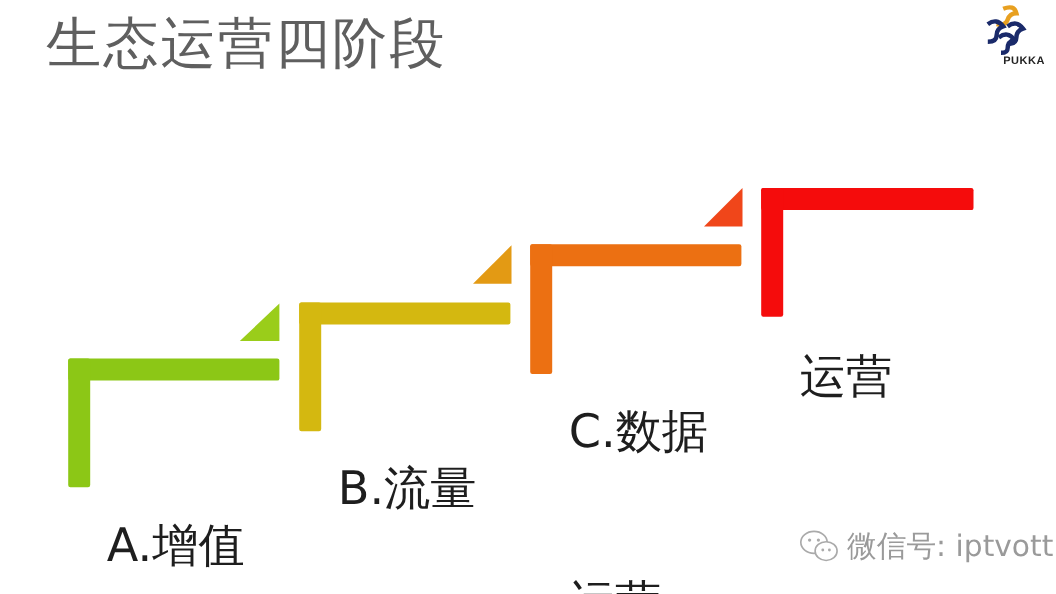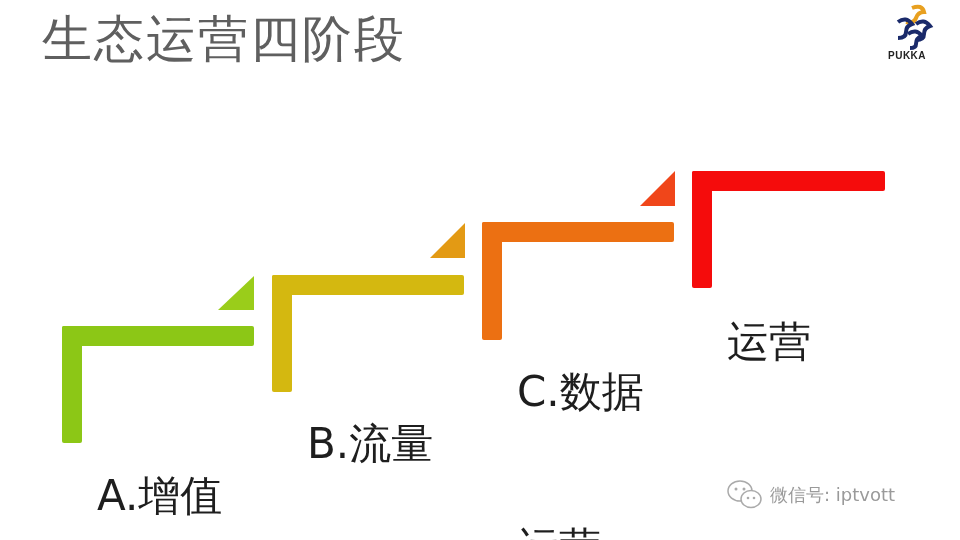--- a/index.html
+++ b/index.html
@@ -1,30 +1,30 @@
 <!DOCTYPE html>
 <html><head>
 <meta charset="utf-8">
 <style>
   html, body { margin:0; padding:0; }
   body { width:960px; height:540px; background:#ffffff; position:relative; overflow:hidden;
          font-family:"DejaVu Sans","Liberation Sans",sans-serif; }
   .title { position:absolute; left:42px; top:14px; font-size:50px; color:#5f5f5f;
            letter-spacing:2px; font-family:Liberation Sans, sans-serif; line-height:1; }
   .logo { position:absolute; left:888px; top:4px; width:62px; height:60px; }
-  .logo-text { position:absolute; left:0; top:46px; width:62px; text-align:left; font-size:10px;
+  .logo-text { position:absolute; left:0; top:46px; width:62px; text-align:right; font-size:10px;
                font-weight:bold; color:#222; letter-spacing:0.5px; font-family:"Liberation Sans",sans-serif; }
   .step { position:absolute; }
   .bar-h { position:absolute; left:0; top:0; height:20px; border-radius:2px; }
   .bar-v { position:absolute; left:0; top:0; width:20px; border-radius:2px; }
   .tri { position:absolute; width:0; height:0; }
   .label { position:absolute; font-size:42px; line-height:52px; color:#1e1e1e; white-space:pre;
            font-family:"DejaVu Sans","Liberation Sans",sans-serif; font-weight:normal; }
-  .watermark { position:absolute; left:726px; top:478px; display:flex; align-items:center; gap:6px;
-               color:#9a9a9a; font-size:18px; }
+  .watermark { position:absolute; left:726px; top:478px; display:flex; align-items:flex-end; gap:6px;
+               color:#9a9a9a; font-size:27px; }
 </style>
 </head>
 <body>
 
 <div class="title">生态运营四阶段</div>
 
 <div class="logo">
   <svg width="62" height="46" viewBox="0 0 62 46">
     <path d="M24 4 q10 -4 12 4 q-6 0 -8 6 q-2 6 -10 4" fill="none" stroke="#E8A020" stroke-width="4"></path>
     <path d="M10 18 q8 -6 14 2 q-6 2 -6 8 q0 6 -8 6" fill="none" stroke="#1A2A6A" stroke-width="4"></path>

